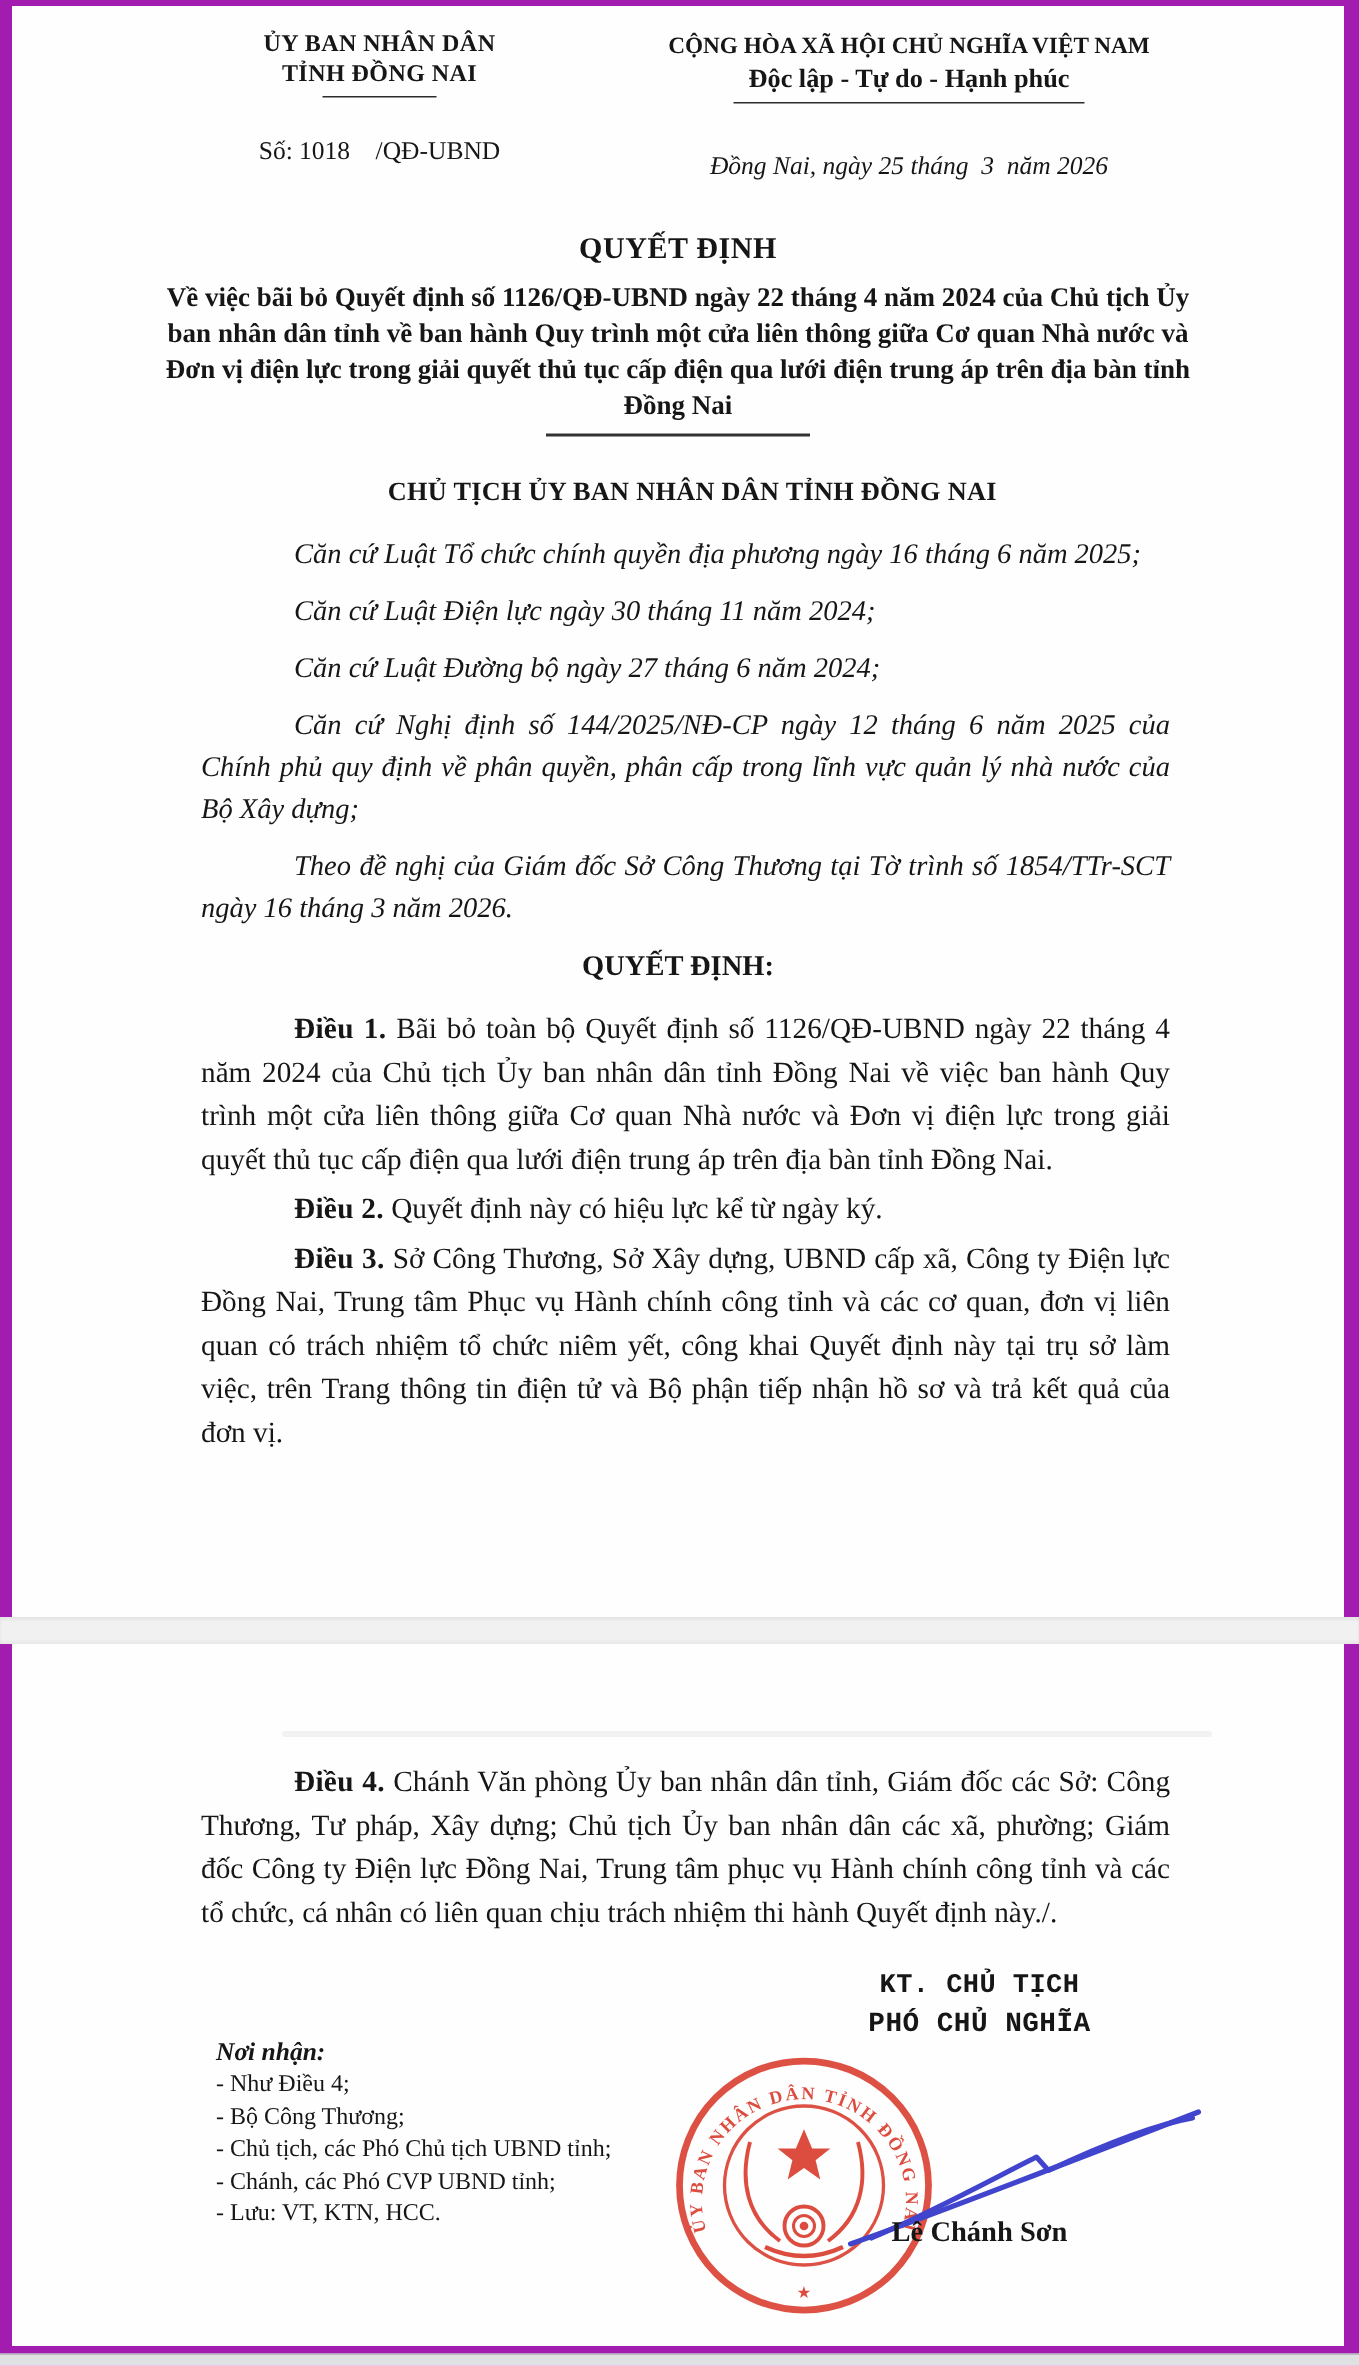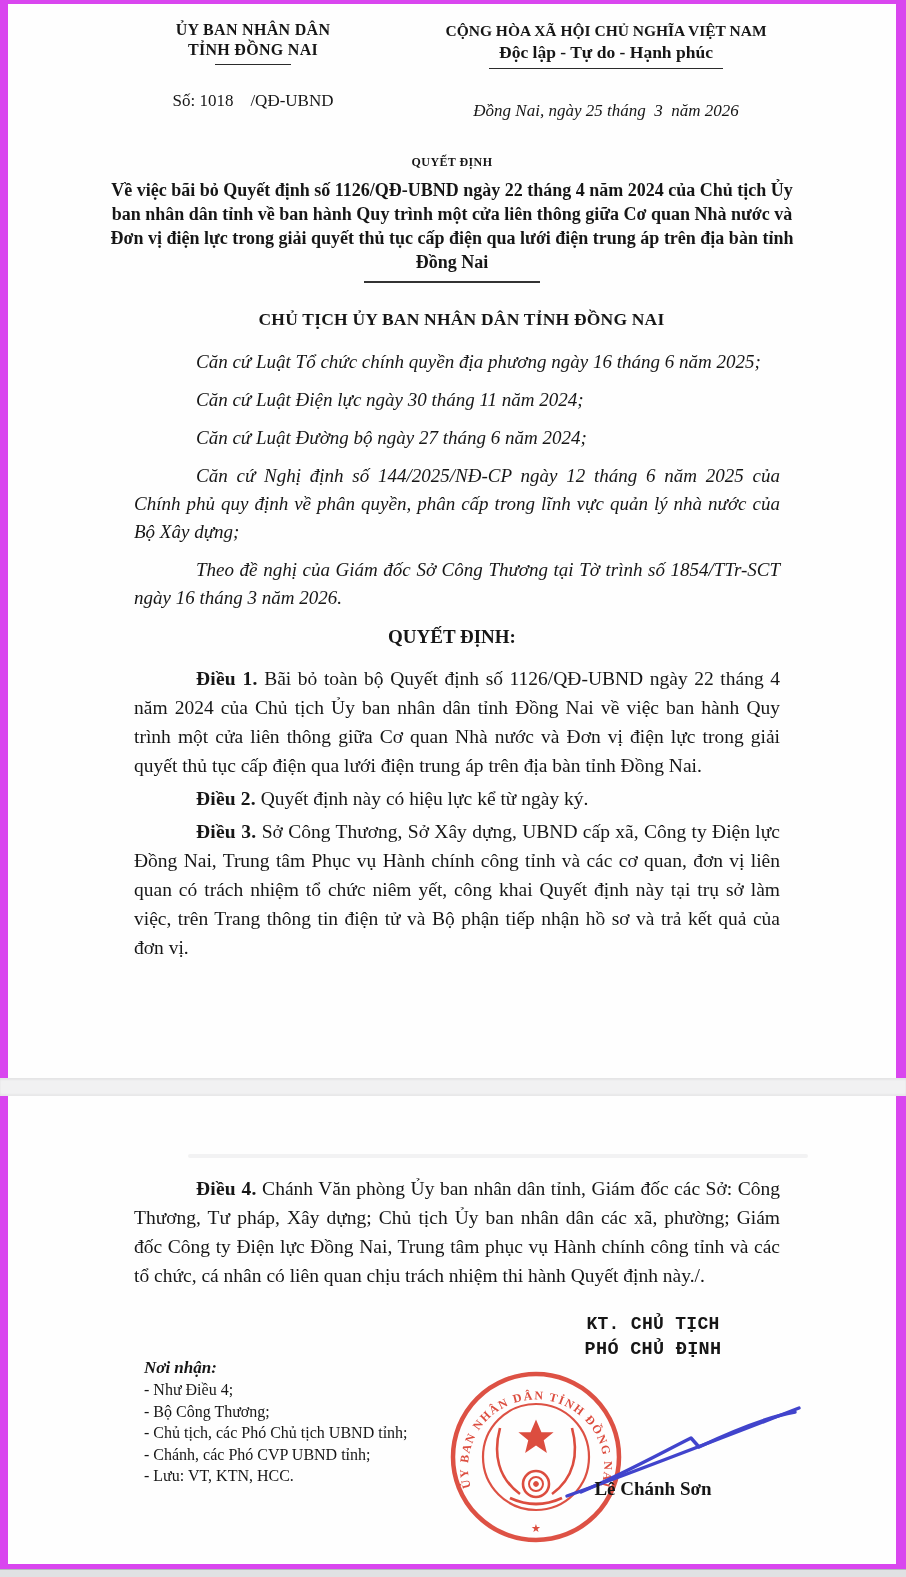--- a/index.html
+++ b/index.html
@@ -1,17 +1,17 @@
 <!DOCTYPE html>
 <html><head>
 <meta charset="utf-8">
 <style>
   html,body{margin:0;padding:0;}
   .screen{
-    position:relative;width:906px;height:1577px;background:#d946ef;
+    position:relative;width:906px;height:1577px;background:#a21caf;
     font-family:"Liberation Serif","DejaVu Serif",serif;color:#161616;
     overflow:hidden;
   }
   .page{position:absolute;left:8px;right:10px;background:#fefefe;}
   .page1{top:4px;height:1074px;}
   .page2{top:1096px;height:468px;}
   .page-gap{position:absolute;top:1078px;left:0;width:100%;height:18px;background:#f1f1f2;
     box-shadow:inset 0 2px 2px rgba(0,0,0,.05), inset 0 -2px 2px rgba(0,0,0,.04);}
   .bottom-bar{position:absolute;left:0;bottom:0;width:100%;height:7px;background:#e0e1e3;border-top:1px solid #b7b9bc;}
 
@@ -23,21 +23,21 @@
   .issuer-2{font-weight:bold;font-size:16px;line-height:20px;letter-spacing:.3px;}
   .rule{border-top:1.6px solid #2b2b2b;height:0;margin:4px auto 0;}
   .rule-short{width:76px;}
   .rule-long{width:234px;}
   .doc-number{font-size:17px;margin-top:26px;white-space:pre;}
   .national-1{font-weight:bold;font-size:15.5px;line-height:21px;}
   .national-2{font-weight:bold;font-size:17.5px;line-height:23px;}
   .date-line{font-style:italic;font-size:17px;margin-top:32px;white-space:pre;}
 
   
-  .title-label{margin-top:34px;text-align:center;font-weight:bold;font-size:12px;letter-spacing:.4px;}
+  .title-label{margin-top:34px;text-align:center;font-weight:bold;font-size:20px;letter-spacing:.4px;}
   .subject{margin:8px auto 0;width:690px;text-align:center;font-weight:bold;font-size:18px;line-height:24px;}
   .subject-rule{border-top:2px solid #333;width:176px;margin:7px auto 0;}
 
   .authority{margin-top:26px;text-align:center;font-weight:bold;font-size:17.5px;letter-spacing:.2px;margin-left:19px;}
 
   
   .preamble{margin:18px 116px 0 126px;}
   .preamble p{margin:0 0 10px;font-style:italic;font-size:19px;line-height:28px;
     text-indent:62px;text-align:justify;}
 
@@ -110,21 +110,21 @@
 
   <div class="page page2">
     <div class="artifact"></div>
 
     <div class="articles">
       <p><b>Điều 4.</b><span> Chánh Văn phòng Ủy ban nhân dân tỉnh, Giám đốc các Sở: Công Thương, Tư pháp, Xây dựng; Chủ tịch Ủy ban nhân dân các xã, phường; Giám đốc Công ty Điện lực Đồng Nai, Trung tâm phục vụ Hành chính công tỉnh và các tổ chức, cá nhân có liên quan chịu trách nhiệm thi hành Quyết định này./.</span></p>
     </div>
 
     <div class="sig-titles">
       <div class="sig-title-1">KT. CHỦ TỊCH</div>
-      <div class="sig-title-2">PHÓ CHỦ ĐỊNH</div>
+      <div class="sig-title-2">PHÓ CHỦ NGHĨA</div>
     </div>
 
     <div class="recipients">
       <div class="recipients-heading">Nơi nhận:</div>
       <div class="recipients-item">- Như Điều 4;</div>
       <div class="recipients-item">- Bộ Công Thương;</div>
       <div class="recipients-item">- Chủ tịch, các Phó Chủ tịch UBND tỉnh;</div>
       <div class="recipients-item">- Chánh, các Phó CVP UBND tỉnh;</div>
       <div class="recipients-item">- Lưu: VT, KTN, HCC.</div>
     </div>

